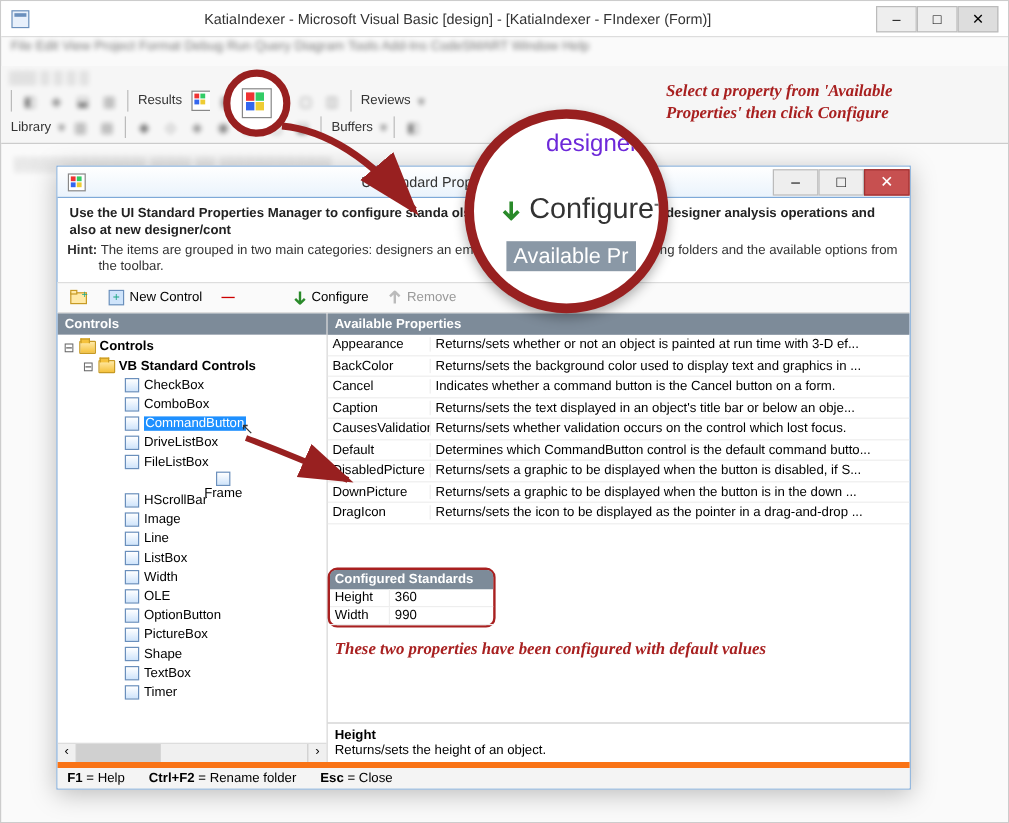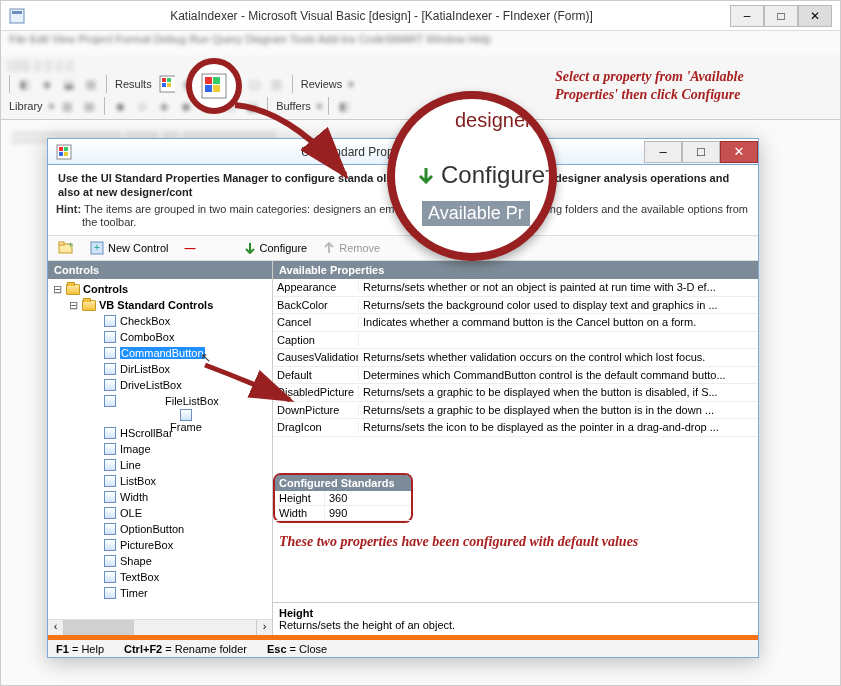--- a/index.html
+++ b/index.html
@@ -49,21 +49,21 @@
 .conf-area { border: 2px solid #a82020; border-radius: 8px; margin: 16px 6px 0 0; width: 140px; }
 .conf-header { background: #7d8b99; color: #fff; padding: 2px 4px; font-weight: bold; border-radius: 5px 5px 0 0; }
 .conf-row { display: flex; border-bottom: 1px solid #eee; }
 .conf-row .k { width: 50px; padding: 1px 4px; border-right: 1px solid #eee; }
 .conf-row .v { flex: 1; padding: 1px 4px; }
 .annot { color: #a82020; font-family: Georgia, serif; font-style: italic; font-weight: bold; font-size: 14px; line-height: 18px; }
 .desc-area { border-top: 1px solid #ccc; margin-top: 4px; padding: 4px 6px; }
 .dlg-status { height: 22px; border-top: 5px solid #f97316; display: flex; align-items: center; gap: 20px; padding: 0 8px; background: #f4f4f4; }
 .magnifier { position: absolute; left: 387px; top: 91px; width: 170px; height: 170px; border-radius: 50%; border: 8px solid #982020; background: #fff; box-shadow: 0 4px 10px rgba(0,0,0,.3); overflow: hidden; z-index: 30; }
 .mag-big { font-size: 24px; color: #333; position: absolute; display: flex; align-items:center; gap:6px;}
-.mag-des { font-size: 20px; color: #7f1d1d; position: absolute; }
+.mag-des { font-size: 20px; color: #6d28d9; position: absolute; }
 .mag-avail { font-size: 18px; background: #8a98a6; color: #fff; padding: 2px 6px; position: absolute; }
 .ann-top { position: absolute; left: 555px; top: 68px; width: 210px; z-index: 31; }
 .circle-small { position: absolute; left: 186px; top: 58px; width: 56px; height: 56px; border-radius: 50%; border: 6px solid #982020; background: #fff; z-index: 30; display:flex; align-items:center; justify-content:center;}
 .form-ico { width:12px; height:12px; border:1px solid #6a8fbc; background: linear-gradient(#fff,#cfe4fb); display:inline-block;}
 .folder-ico { width:14px; height:11px; background: linear-gradient(#ffe9a6,#f5c23d); border:1px solid #c79a24; border-radius:1px; display:inline-block; position:relative;}
 .folder-ico::before{content:"";position:absolute;top:-3px;left:0;width:6px;height:3px;background:#f5c23d;border:1px solid #c79a24;border-bottom:none;}
 svg.arrow { position:absolute; z-index:28; pointer-events:none;}
 </style>
 </head>
 <body>
@@ -258,29 +258,23 @@
             <span class="ni">
               <span class="form-ico"></span>
             </span>
             <span class="lab">CommandButton</span>
             <span style="position: relative; left: -4px; top: 4px; font-size: 13px; color: rgb(51, 51, 51);">↖</span>
           </div>
           <div class="tree-row" style="padding-left:48px;">
             <span class="ni">
               <span class="form-ico"></span>
             </span>
-            <span class="lab">DirListBox</span>
-          </div>
-          <div class="tree-row" style="padding-left:48px;">
-            <span class="ni">
-              <span class="form-ico"></span>
-            </span>
             <span class="lab">DriveListBox</span>
           </div>
-          <div class="tree-row" style="padding-left:48px;gap:45px;">
+          <div class="tree-row" style="padding-left:48px;">
             <span class="ni">
               <span class="form-ico"></span>
             </span>
             <span class="lab">FileListBox</span>
           </div>
           <div class="tree-row" style="padding-left:48px;flex-direction:column;">
             <span class="ni">
               <span class="form-ico"></span>
             </span>
             <span class="lab">Frame</span>
@@ -368,20 +362,21 @@
           <div class="grid-row">
             <div class="c1">BackColor</div>
             <div class="c2">Returns/sets the background color used to display text and graphics in ...</div>
           </div>
           <div class="grid-row">
             <div class="c1">Cancel</div>
             <div class="c2">Indicates whether a command button is the Cancel button on a form.</div>
           </div>
           <div class="grid-row">
             <div class="c1">Caption</div>
+            <div class="c2">Returns/sets the text displayed in an object's title bar or below an obje...</div>
           </div>
           <div class="grid-row">
             <div class="c1">CausesValidation</div>
             <div class="c2">Returns/sets whether validation occurs on the control which lost focus.</div>
           </div>
           <div class="grid-row">
             <div class="c1">Default</div>
             <div class="c2">Determines which CommandButton control is the default command butto...</div>
           </div>
           <div class="grid-row">

